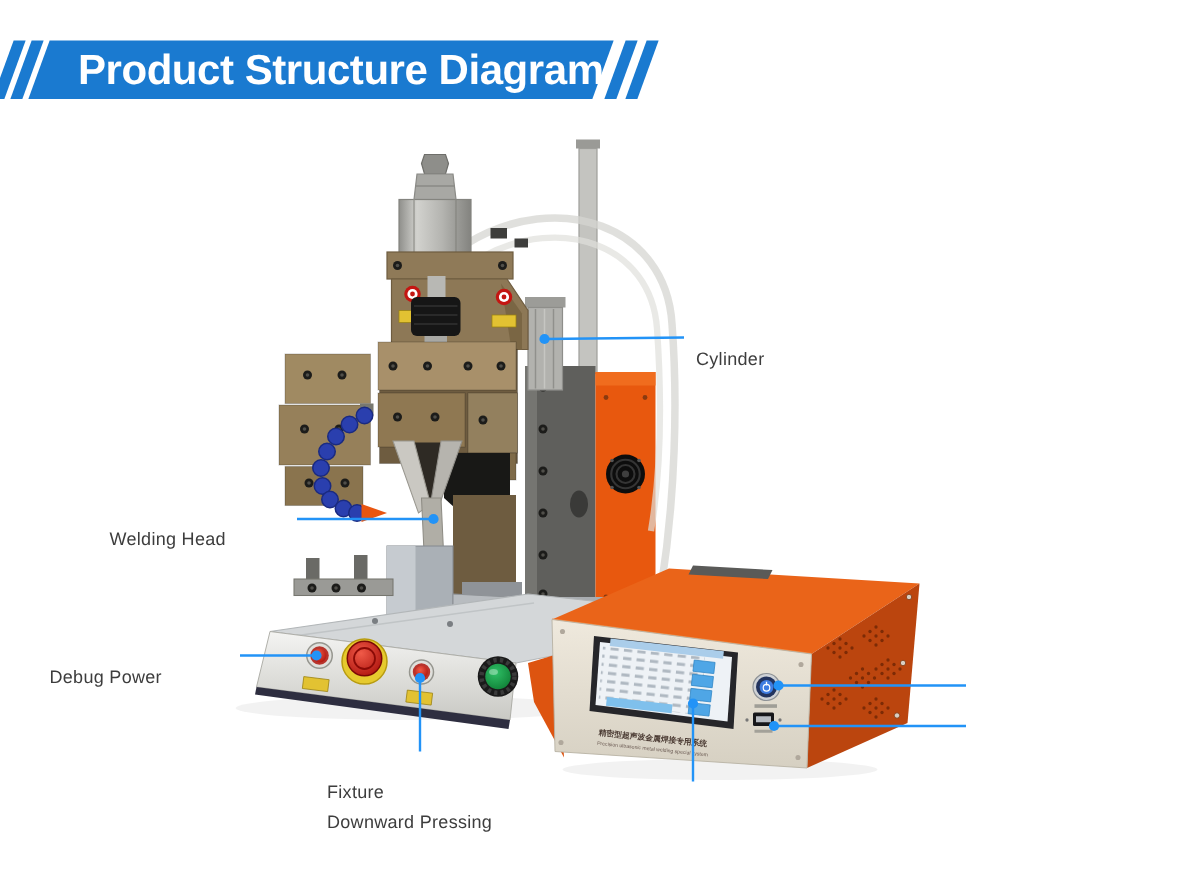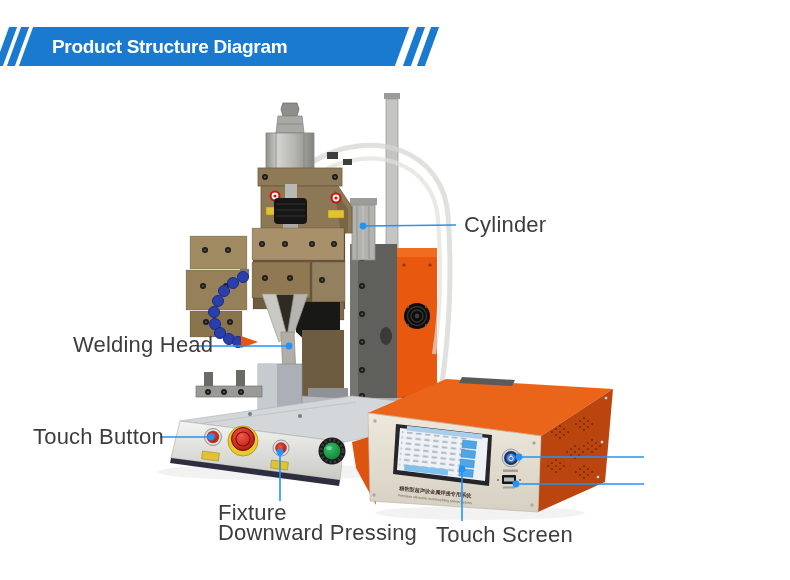--- a/index.html
+++ b/index.html
@@ -23,30 +23,30 @@
   .banner .slash{
     position:absolute;top:0;width:8px;height:39px;
     background:var(--banner-blue);transform:skewX(-20deg);
   }
   .banner .s1{left:2px;}
   .banner .s2{left:14px;}
   .banner .s3{left:410px;}
   .banner .s4{left:424px;}
   .banner .title{
     position:absolute;left:52px;top:0;margin:0;height:49px;line-height:39px;
-    font-size:19px;font-weight:bold;color:#ffffff;letter-spacing:-0.3px;white-space:nowrap;
+    font-size:28px;font-weight:bold;color:#ffffff;letter-spacing:-0.3px;white-space:nowrap;
   }
   
   .machine-svg{position:absolute;left:0;top:0;}
   .callout-line{stroke:var(--callout-line);stroke-width:1.6;fill:none;}
   .callout-dot{fill:var(--callout-line);}
   
   .lbl{
-    position:absolute;color:var(--label-text);font-size:22px;line-height:21px;
-    white-space:nowrap;letter-spacing:0.2px;
+    position:absolute;color:var(--label-text);font-size:12px;line-height:21px;
+    white-space:nowrap;letter-spacing:0.2px;margin-top:15px;
   }
   .lbl.two{line-height:20px;}
 </style>
 </head>
 <body>
 
 <div class="stage">
 
   <div class="banner">
     <div class="slash s1"></div>
@@ -388,20 +388,19 @@
       </g>
       <g>
         <line class="callout-line" x1="516" y1="484" x2="644" y2="484"></line>
         <circle class="callout-dot" cx="516" cy="484" r="3.4"></circle>
       </g>
     </g>
   </svg>
 
   <div class="lbl" style="left:464px;top:214px">Cylinder</div>
   <div class="lbl" style="left:73px;top:334px">Welding Head</div>
-  <div class="lbl" style="left:33px;top:426px">Touch Button</div>
+  <div class="lbl" style="left:33px;top:426px">Debug Power</div>
   <div class="lbl two" style="left:218px;top:503px">
     <div>Fixture</div>
     <div>Downward Pressing</div>
   </div>
-  <div class="lbl" style="left:436px;top:524px">Touch Screen</div>
 
 </div>
 
 </body></html>

